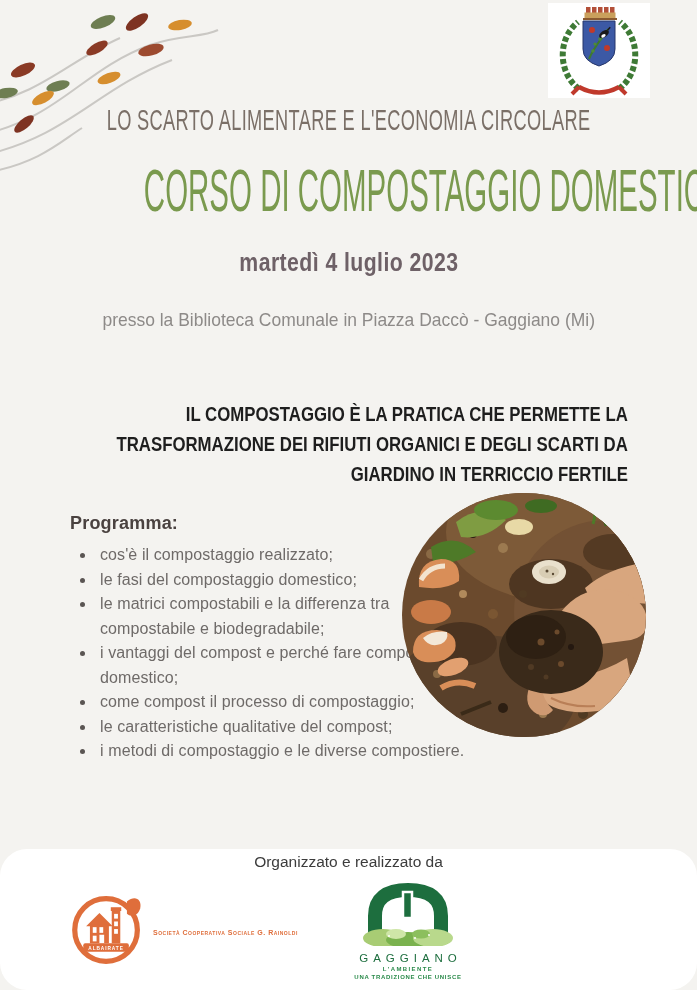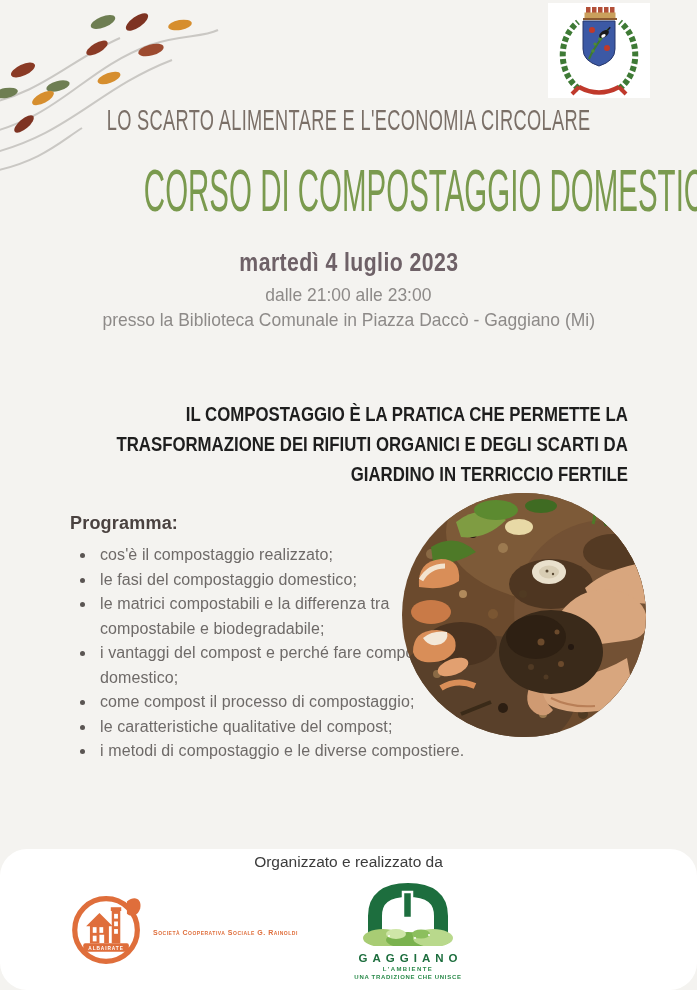--- a/index.html
+++ b/index.html
@@ -48,21 +48,21 @@
   
   .footer { position:absolute; left:0; top:849px; width:697px; height:141px; background:#ffffff;border-radius:27px; }
   .footer-heading { position:absolute; top:4px; left:0; width:100%; text-align:center; font-size:15.5px; color:#3c3c3c; }
 
   .logo-solid { position:absolute; left:70px; top:44px; display:flex; align-items:center; }
   .solid-text { margin-left:9px; }
   .solid-name { font-family:"DejaVu Serif", serif; font-style:italic; font-weight:700; font-size:22px; color:#df6e3b; }
   .solid-sub { margin-top:4px; font-size:7px; font-weight:700; color:#df6e3b; font-variant:small-caps; letter-spacing:0.5px; }
 
   .logo-gagg { position:absolute; left:344px; top:33px; width:128px; text-align:center; color:#1d6e3e; }
-  .gagg-name { font-size:11.5px; font-weight:700; letter-spacing:5px; padding-left:5px; margin-top:2px; }
+  .gagg-name { font-size:11.5px; font-weight:400; letter-spacing:5px; padding-left:5px; margin-top:2px; }
   .gagg-sub1 { font-size:6px; font-weight:700; letter-spacing:1.4px; color:#2a8a4a; margin-top:2px; }
   .gagg-sub2 { font-size:6px; font-weight:700; letter-spacing:0.7px; color:#2a8a4a; margin-top:1.5px; }
 
   .logo-sasom { position:absolute; left:552px; top:37px; width:106px; text-align:center; }
   .sasom-name { font-size:22px; font-weight:700; color:#169a47; letter-spacing:0.5px; margin-top:-2px; }
 </style>
 </head>
 <body>
 
 <div class="poster">
@@ -147,23 +147,20 @@
   <div class="subtitle-row">
     <span class="stretch">LO SCARTO ALIMENTARE E L'ECONOMIA CIRCOLARE</span>
   </div>
 
   <div class="title-row">
     <span class="stretch">CORSO DI COMPOSTAGGIO DOMESTICO</span>
   </div>
 
   <div class="event-date">
     <span class="stretch">martedì 4 luglio 2023</span>
-  </div>
-  <div class="event-time">
-    <span class="stretch">dalle 21:00 alle 23:00</span>
   </div>
   <div class="event-location">
     <span class="stretch">presso la Biblioteca Comunale in Piazza Daccò - Gaggiano (Mi)</span>
   </div>
 
   <div class="statement">
     <div>IL COMPOSTAGGIO È LA PRATICA CHE PERMETTE LA</div>
     <div>TRASFORMAZIONE DEI RIFIUTI ORGANICI E DEGLI SCARTI DA</div>
     <div>GIARDINO IN TERRICCIO FERTILE</div>
   </div>

